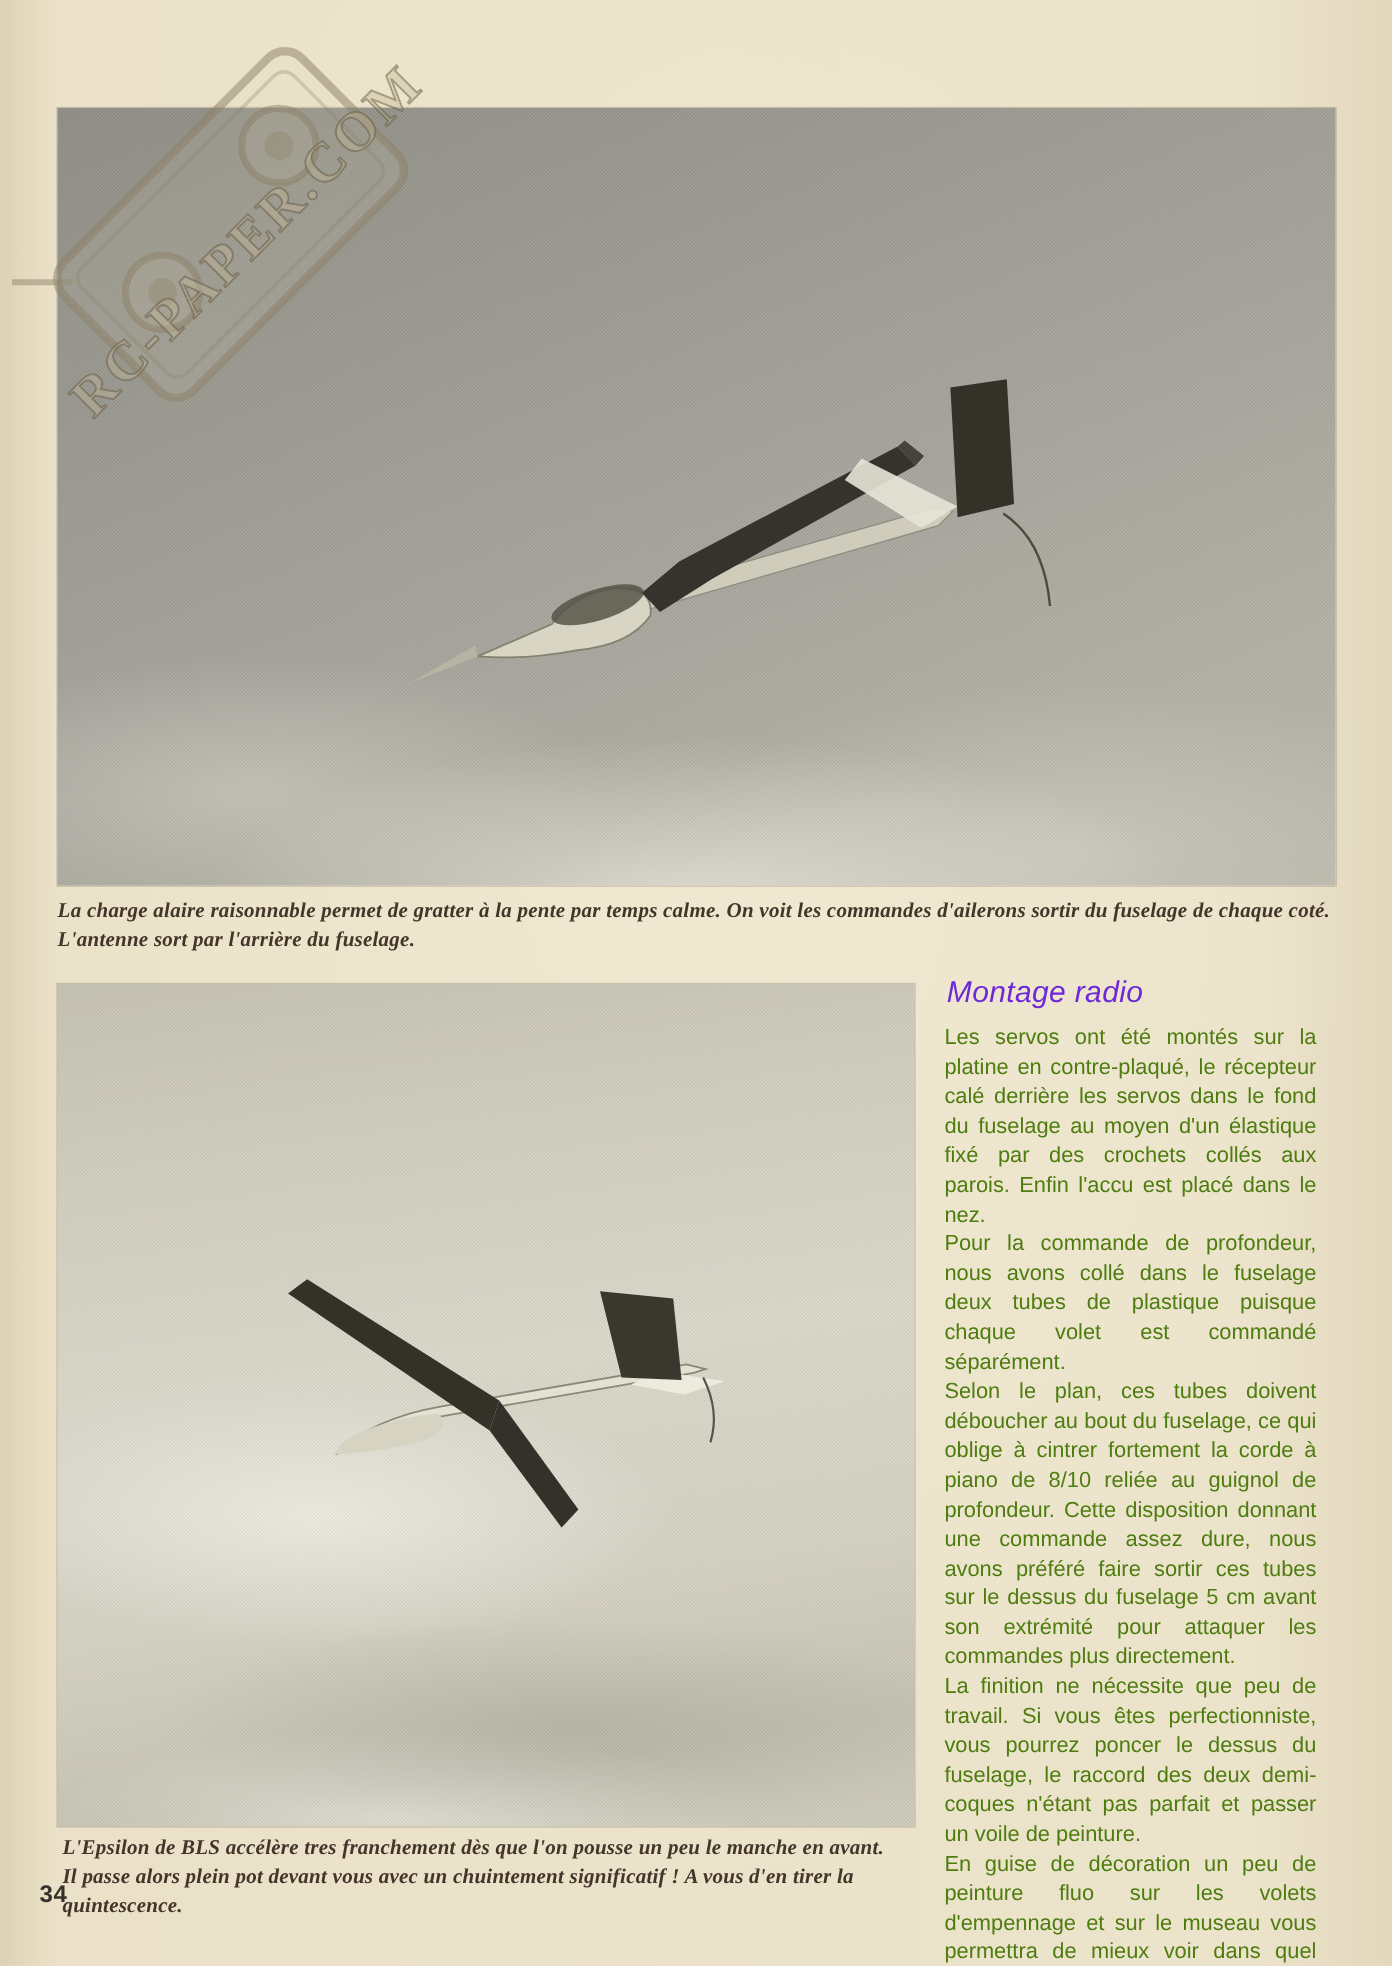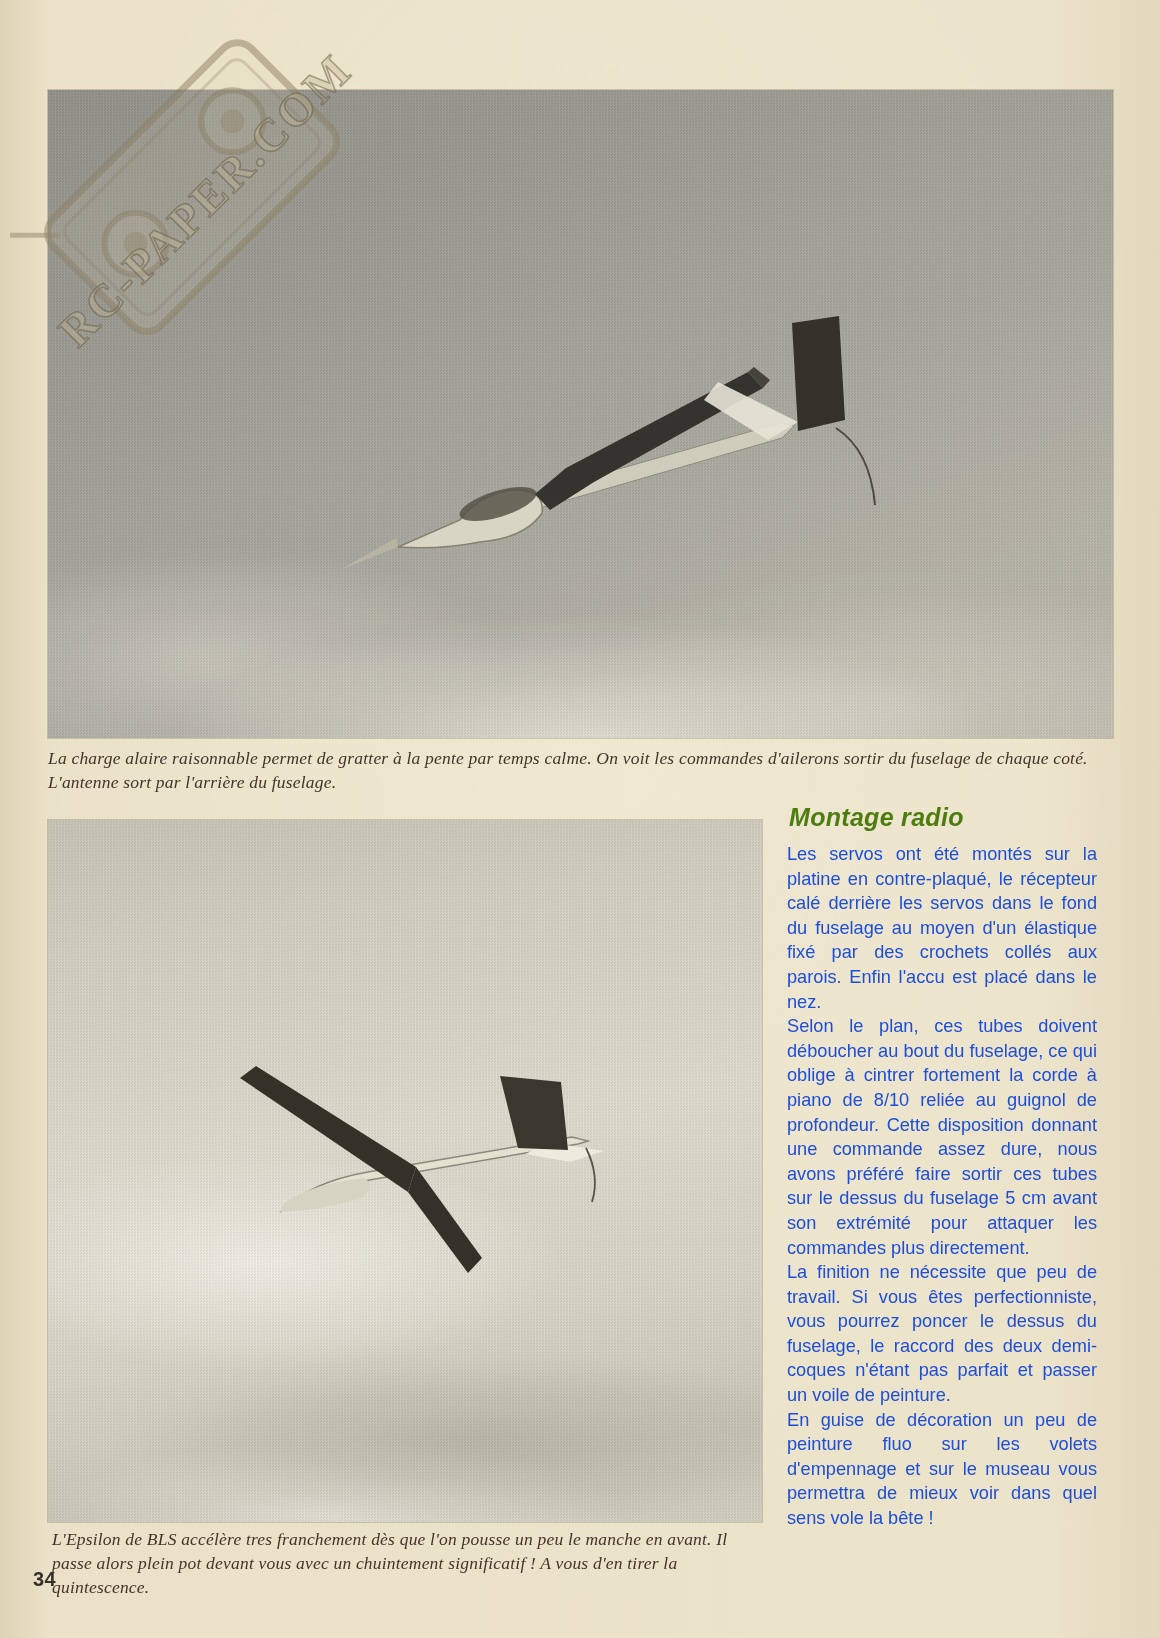--- a/index.html
+++ b/index.html
@@ -35,40 +35,40 @@
     background:
       radial-gradient(ellipse 60% 22% at 30% 63%, rgba(244,242,233,.8), transparent 70%),
       radial-gradient(ellipse 70% 18% at 60% 88%, rgba(150,148,136,.35), transparent 70%),
       radial-gradient(ellipse 55% 14% at 40% 99%, rgba(240,238,229,.55), transparent 75%),
       linear-gradient(172deg,#c6c3b4 0%,#d3d0c2 22%,#dcd9cc 45%,#d6d3c5 70%,#c8c5b6 88%,#d0cdbe 100%);
   }
   .glider-svg{position:absolute;overflow:visible;}
   .caption{
     position:absolute;
     font-family:"Liberation Serif", serif;
-    font-style:italic;font-weight:normal;
+    font-style:italic;font-weight:bold;
     font-size:17.5px;line-height:1.38;
     color:#43352a;
     letter-spacing:.2px;
   }
   #caption1{left:48px;top:746px;width:1064px;}
   #caption2{left:52px;top:1527px;width:698px;}
   #column{
     position:absolute;left:787px;top:800px;width:310px;
   }
   #article-heading{
-    font-size:25px;font-weight:bold;font-style:italic;
-    color:#4d7c0f;letter-spacing:.3px;
-    margin:3px 0 10px 2px;
+    font-size:25px;font-weight:normal;font-style:italic;
+    color:#6d28d9;letter-spacing:.3px;
+    margin:13px 0 10px 2px;
   }
   .bodycopy p{
     margin:0;
     font-size:18.2px;line-height:24.6px;
     text-align:justify;
-    color:#1d4ed8;
+    color:#4d7c0f;
   }
   #page-number{
     position:absolute;left:33px;top:1568px;
     font-size:20px;font-weight:bold;color:#35302a;letter-spacing:.5px;
   }
   #watermark{
     position:absolute;left:10px;top:20px;width:360px;height:340px;
     opacity:.85;pointer-events:none;
   }
   .wm-stroke{stroke:rgba(140,128,102,.6);fill:rgba(220,210,180,.14);}
@@ -125,20 +125,21 @@
     <path d="M538,328 Q552,356 544,382" fill="none" stroke="#55534a" stroke-width="1.8"></path>
   </svg>
 </div>
 
 <div id="caption2" class="caption">L'Epsilon de BLS accélère tres franchement dès que l'on pousse un peu le manche en avant. Il passe alors plein pot devant vous avec un chuintement significatif ! A vous d'en tirer la quintescence.</div>
 
 <div id="column">
   <h2 id="article-heading">Montage radio</h2>
   <div class="bodycopy">
       <p>Les servos ont été montés sur la platine en contre-plaqué, le récepteur calé derrière les servos dans le fond du fuselage au moyen d'un élastique fixé par des crochets collés aux parois. Enfin l'accu est placé dans le nez.</p>
+      <p>Pour la commande de profondeur, nous avons collé dans le fuselage deux tubes de plastique puisque chaque volet est commandé séparément.</p>
       <p>Selon le plan, ces tubes doivent déboucher au bout du fuselage, ce qui oblige à cintrer fortement la corde à piano de 8/10 reliée au guignol de profondeur. Cette disposition donnant une commande assez dure, nous avons préféré faire sortir ces tubes sur le dessus du fuselage 5 cm avant son extrémité pour attaquer les commandes plus directement.</p>
       <p>La finition ne nécessite que peu de travail. Si vous êtes perfectionniste, vous pourrez poncer le dessus du fuselage, le raccord des deux demi-coques n'étant pas parfait et passer un voile de peinture.</p>
       <p>En guise de décoration un peu de peinture fluo sur les volets d'empennage et sur le museau vous permettra de mieux voir dans quel sens vole la bête !</p>
     </div>
 
 </div>
 
 <div id="page-number">34</div>
 
 <svg id="watermark" viewBox="0 0 360 340">

